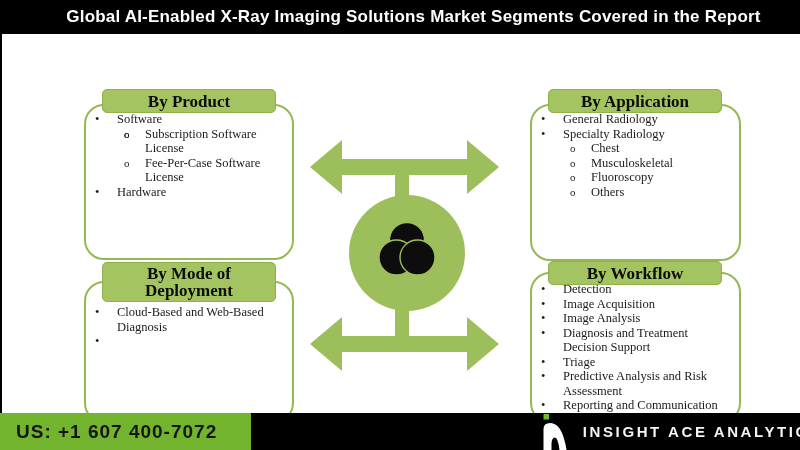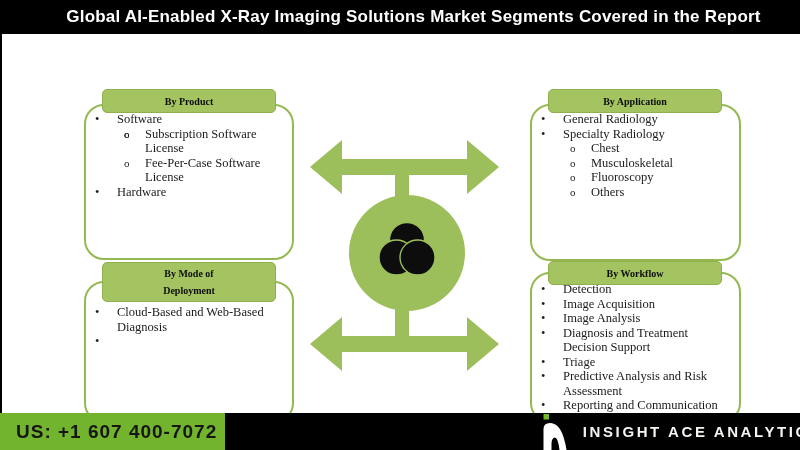--- a/index.html
+++ b/index.html
@@ -11,21 +11,21 @@
   .titlebar span{color:#fff;font-size:17px;font-weight:700;letter-spacing:.2px;
                  font-family:"Liberation Sans",sans-serif;}
   
   .canvas{position:absolute;top:34px;bottom:37px;left:0;right:0;background:#fff;
           border-left:2px solid #000;border-right:2px solid #000;}
   
   .box{position:absolute;background:#fff;border:2.5px solid #94b953;border-radius:20px;}
   .tab{position:absolute;left:16px;width:172px;background:#a4c361;border:1px solid #8fb04c;
        border-radius:5px;display:flex;align-items:center;justify-content:center;
        text-align:center;z-index:3;}
-  .tab span{font-family:"Liberation Serif",serif;font-weight:700;font-size:10px;
+  .tab span{font-family:"Liberation Serif",serif;font-weight:700;font-size:17px;
             line-height:17px;color:#0d0d0d;white-space:pre-line;}
   .box-product{left:82px;top:70px;width:206px;height:152px;}
   .box-product .tab{top:-17px;height:22px;}
   .box-application{left:528px;top:70px;width:207px;height:153px;}
   .box-application .tab{top:-17px;height:22px;align-items:center;}
   .box-deployment{left:82px;top:247px;width:206px;height:138px;}
   .box-deployment .tab{top:-21px;min-height:22px;padding:2px 0;justify-content:center;}
   .box-workflow{left:528px;top:238px;width:207px;height:147px;}
   .box-workflow .tab{top:-13px;height:22px;}
   .list{padding-top:6px;}
@@ -33,21 +33,21 @@
   .box-workflow .list{padding-top:8px;}
   .row{position:relative;padding-left:31px;padding-right:6px;
        font-family:"Liberation Serif",serif;font-size:12.5px;line-height:14.5px;color:#1a1a1a;}
   .row .mk{position:absolute;left:9px;top:0;}
   .row.sub{padding-left:59px;}
   .row.sub .mk{left:38px;font-size:11px;}
   
   .center-graphic{position:absolute;left:305px;top:100px;z-index:1;}
   
   .footer{position:absolute;bottom:0;left:0;right:0;height:37px;display:flex;}
-  .phone{width:225px;background:#72b42e;display:flex;align-items:center;padding-left:16px;
+  .phone{width:251px;background:#72b42e;display:flex;align-items:center;padding-left:16px;
          box-sizing:border-box;}
   .phone span{font-size:19px;font-weight:700;color:#161616;letter-spacing:1px;
               font-family:"Liberation Sans",sans-serif;}
   .brand{flex:1;background:#000;display:flex;align-items:center;justify-content:flex-end;
          gap:15px;padding-right:18px;}
   .brand .name{color:#f4f4f0;font-size:15px;font-weight:700;letter-spacing:2.6px;
                font-family:"Liberation Sans",sans-serif;}
   .logo{display:block;}
 </style>
 </head>

